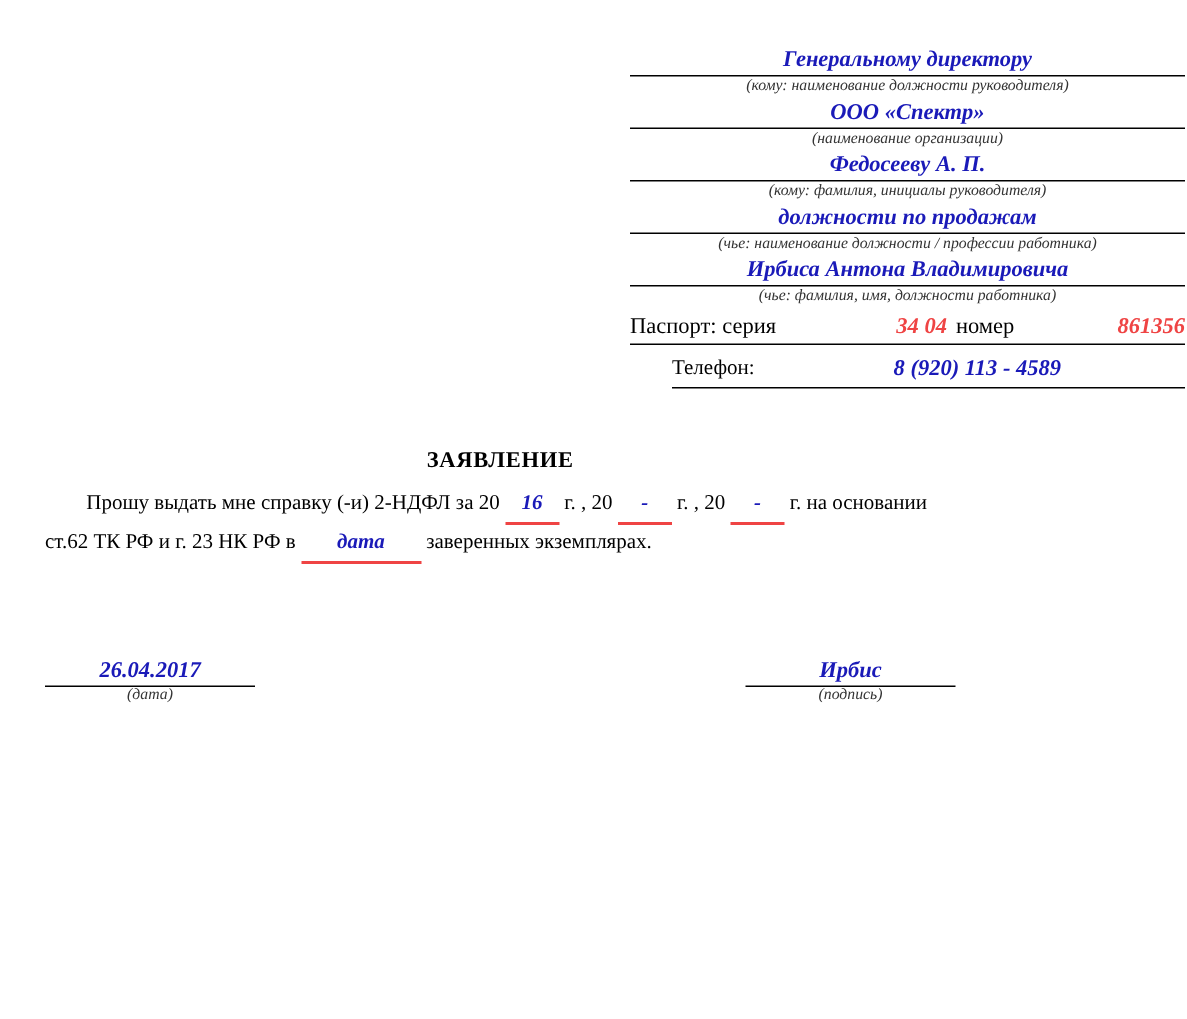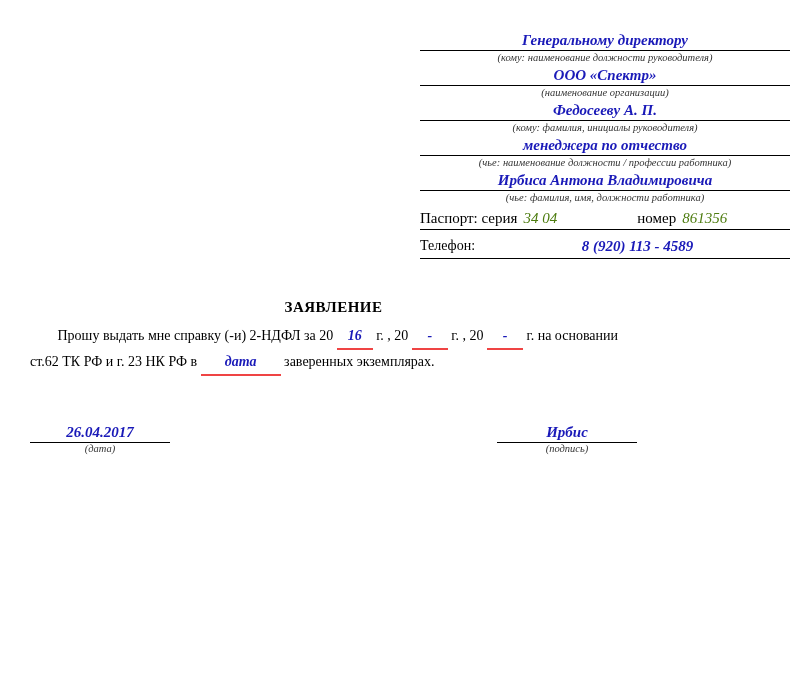--- a/index.html
+++ b/index.html
@@ -42,23 +42,23 @@
     border-bottom: 1px solid #000;
     display: flex;
     align-items: baseline;
     gap: 6px;
     font-size: 15px;
     line-height: 22px;
     margin-top: 2px;
   }
   .passport-row .fill {
     flex: 1;
-    text-align: left;
-    color: #4d7c0f;
-    font-weight: normal;
+    text-align: right;
+    color: #ef4444;
+    font-weight: bold;
     font-style: italic;
     border-bottom: none;
   }
   .address-block {
     margin-top: 4px;
   }
   .addr-line {
     border-bottom: 1px solid #000;
     line-height: 22px;
     min-height: 22px;
@@ -76,20 +76,21 @@
   .addr-line.centered .fill {
     text-align: center;
   }
   .tel-row {
     display: flex;
     align-items: flex-start;
     gap: 10px;
     border-bottom: 1px solid #000;
     margin-top: 4px;
     line-height: 24px;
+    margin-left: 28px;
   }
   .tel-row .fill {
     flex: 1;
     text-align: center;
     color: #1a1ab8;
     font-weight: bold;
     font-style: italic;
     font-size: 15px;
   }
   .title {
@@ -109,21 +110,21 @@
     border-bottom: 2px solid #ef4444;
     color: #1a1ab8;
     font-weight: bold;
     font-style: italic;
     text-align: center;
     vertical-align: baseline;
     min-width: 36px;
   }
   .entry.wide { min-width: 80px;}
   .signature-row {
-    margin-top: 46px;
+    margin-top: 61px;
     display: flex;
     justify-content: space-between;
     gap: 32px;
   }
   .sig-col {
     text-align: center;
   }
   .sig-line {
     border-bottom: 1px solid #000;
     min-width: 140px;
@@ -149,21 +150,21 @@
   <div class="header-block">
     <div class="hdr-line">Генеральному директору</div>
     <div class="hdr-caption">(кому: наименование должности руководителя)</div>
 
     <div class="hdr-line">ООО «Спектр»</div>
     <div class="hdr-caption">(наименование организации)</div>
 
     <div class="hdr-line">Федосееву А. П.</div>
     <div class="hdr-caption">(кому: фамилия, инициалы руководителя)</div>
 
-    <div class="hdr-line">менеджера по отчество</div>
+    <div class="hdr-line">должности по продажам</div>
     <div class="hdr-caption">(чье: наименование должности / профессии работника)</div>
 
     <div class="hdr-line">Ирбиса Антона Владимировича</div>
     <div class="hdr-caption">(чье: фамилия, имя, должности работника)</div>
 
     <div class="passport-row">
       <span>Паспорт: серия</span>
       <span class="fill">34 04</span>
       <span>номер</span>
       <span class="fill">861356</span>

